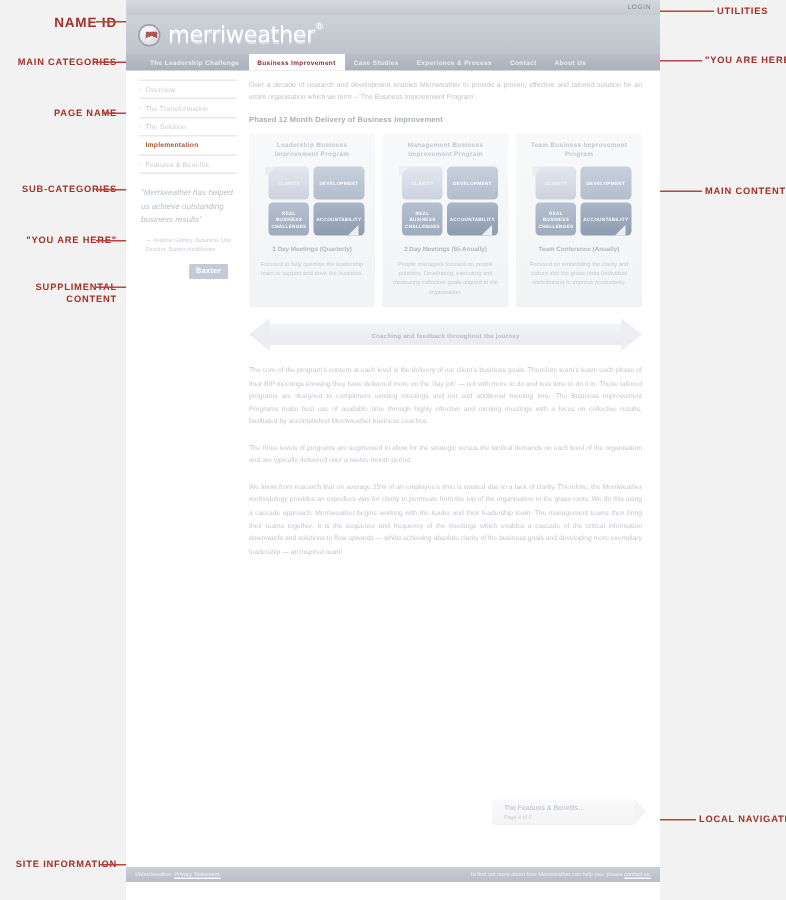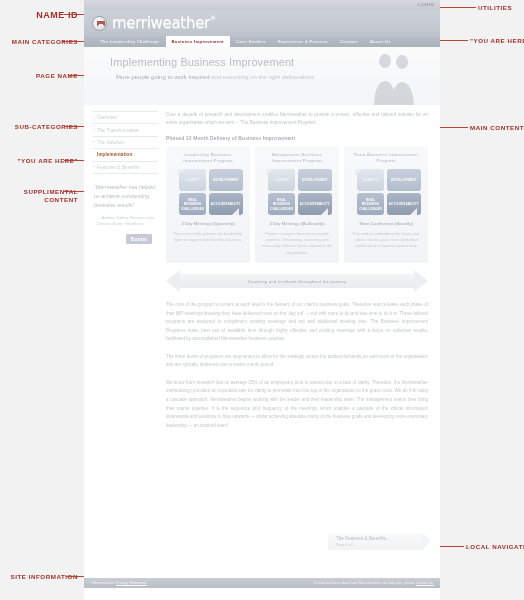--- a/index.html
+++ b/index.html
@@ -368,35 +368,20 @@
 
     <div class="nav-bar">
       <div class="nav-item">The Leadership Challenge</div>
       <div class="nav-item active">Business Improvement</div>
       <div class="nav-item">Case Studies</div>
       <div class="nav-item">Experience &amp; Process</div>
       <div class="nav-item">Contact</div>
       <div class="nav-item">About Us</div>
     </div>
 
-    <div class="hero">
-      <h1>Implementing Business Improvement</h1>
-      <div class="sub">
-        <span class="em">More people going to work inspired</span>
-        <span>and executing on the right deliverables</span>
-      </div>
-      <svg class="hero-figure" viewBox="0 0 54 56">
-        <g fill="#b9bec6">
-          <ellipse cx="19" cy="10" rx="6" ry="7"></ellipse>
-          <path d="M8 56c0-16 4-26 11-26s11 10 11 26z"></path>
-          <ellipse cx="36" cy="11" rx="6" ry="7"></ellipse>
-          <path d="M25 56c0-16 5-25 11-25s12 9 12 25z"></path>
-        </g>
-      </svg>
-    </div>
 
     <div class="body-split">
 
       <div class="sidebar">
         <ul class="sub-nav">
           <li>Overview</li>
           <li>The Transformation</li>
           <li>The Solution</li>
           <li class="on">Implementation</li>
           <li>Features &amp; Benefits</li>

